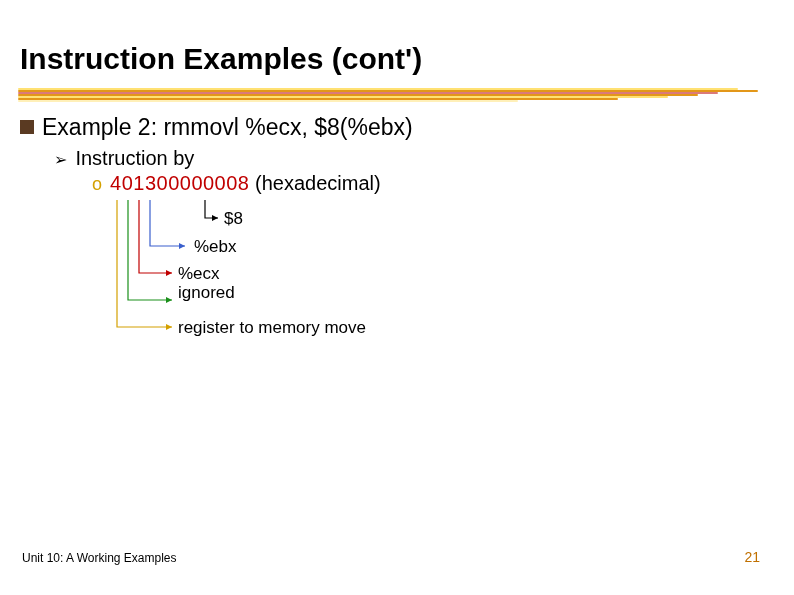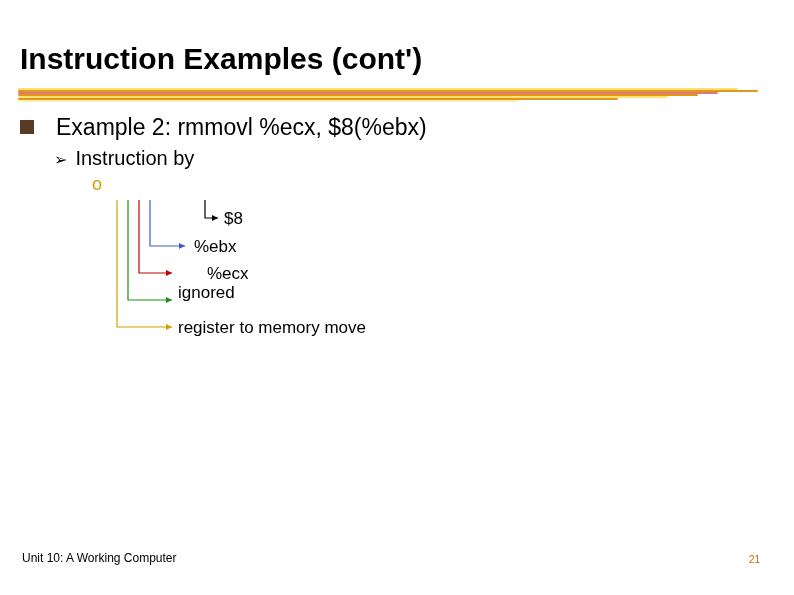--- a/index.html
+++ b/index.html
@@ -47,21 +47,21 @@
 
   .body {
     position: absolute;
     top: 114px;
     left: 20px;
     right: 20px;
   }
   .bullet-row {
     display: flex;
     align-items: flex-start;
-    gap: 22px;
+    gap: 8px;
     margin-bottom: 6px;
   }
   .sq {
     width: 14px;
     height: 14px;
     background: #5a3a22;
     margin-top: 6px;
     flex: 0 0 auto;
   }
   .ex-text {
@@ -118,21 +118,21 @@
   .footer-left {
     position: absolute;
     bottom: 30px;
     left: 22px;
     font-size: 12px;
   }
   .footer-right {
     position: absolute;
     bottom: 30px;
     right: 34px;
-    font-size: 10px;
+    font-size: 14px;
     color: #c07000;
   }
   svg { position: absolute; top: 0; left: 0; }
 </style>
 </head>
 <body>
 
 <div class="slide">
 
   <div class="title">Instruction Examples (cont')</div>
@@ -154,20 +154,24 @@
       <div class="ex-text">Example 2: rmmovl %ecx, $8(%ebx)</div>
     </div>
 
     <div class="sub1">
       <span class="tri">➢</span>
       <span>Instruction by</span>
     </div>
 
     <div class="sub2">
       <span class="o-bullet">o</span>
+      <span>
+        <span class="hex">401300000008</span>
+        <span>(hexadecimal)</span>
+      </span>
     </div>
   </div>
 
   <div class="ann-wrap">
 
     <svg width="500" height="200">
 
       <path d="M 115 -4 L 115 18 L 128 18" stroke="#000" stroke-width="1.2" fill="none"></path>
 
       <path d="M 60 -4 L 60 46 L 95 46" stroke="#3a5fcd" stroke-width="1.2" fill="none"></path>
@@ -180,20 +184,20 @@
 
       <polygon points="128,18 122,15 122,21" fill="#000"></polygon>
       <polygon points="95,46 89,43 89,49" fill="#3a5fcd"></polygon>
       <polygon points="82,73 76,70 76,76" fill="#c00000"></polygon>
       <polygon points="82,100 76,97 76,103" fill="#1a8f1a"></polygon>
       <polygon points="82,127 76,124 76,130" fill="#d4a000"></polygon>
     </svg>
 
     <div class="ann-line" style="left:134px; top:9px;">$8</div>
     <div class="ann-line" style="left:104px; top:37px;">%ebx</div>
-    <div class="ann-line" style="left:88px;  top:64px;margin-left:29px;">%ecx</div>
+    <div class="ann-line" style="left:88px;  top:64px;">%ecx</div>
     <div class="ann-line" style="left:88px;  top:83px;">ignored</div>
     <div class="ann-line" style="left:88px;  top:118px;text-align:right;">register to memory move</div>
   </div>
 
-  <div class="footer-left">Unit 10: A Working Computer</div>
+  <div class="footer-left">Unit 10: A Working Examples</div>
   <div class="footer-right">21</div>
 </div>
 
 </body></html>

